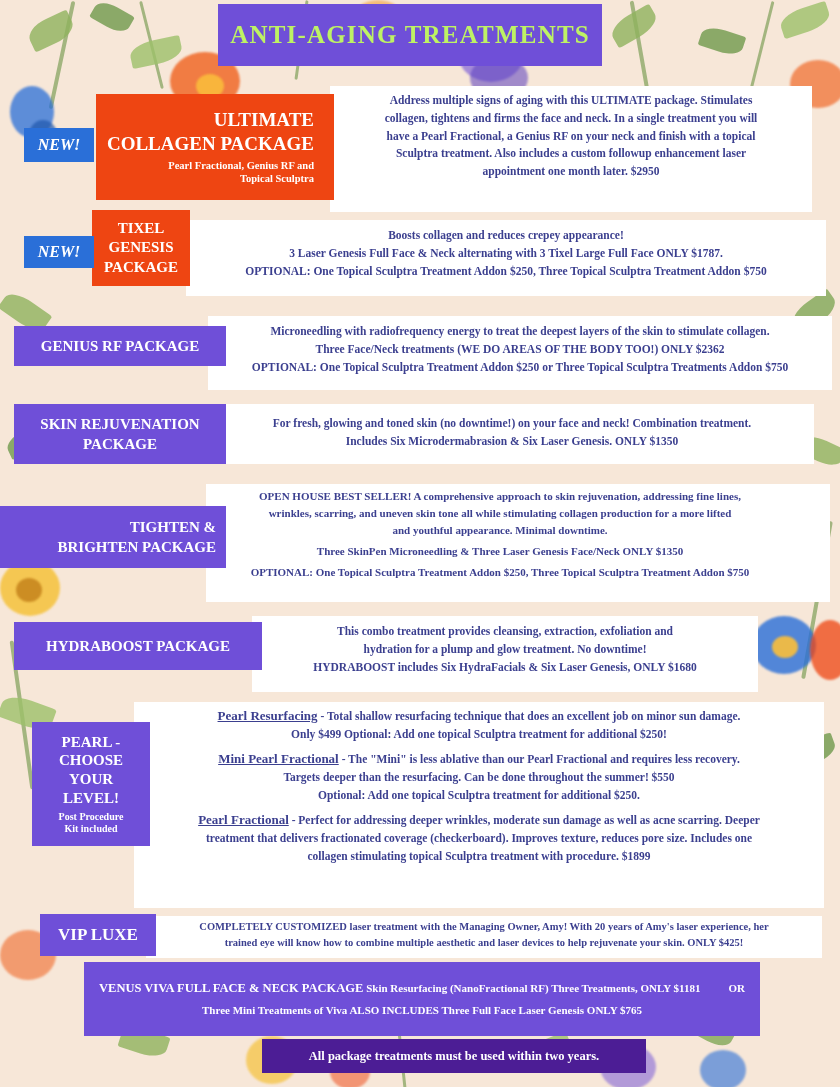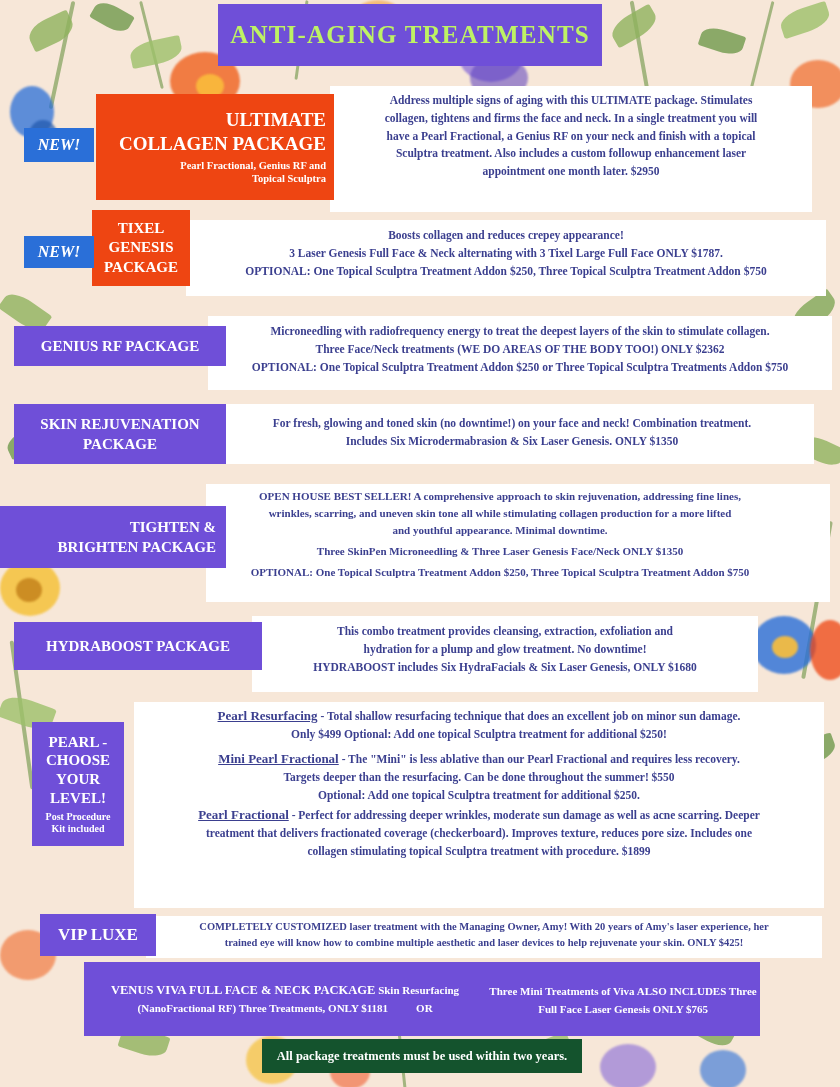--- a/index.html
+++ b/index.html
@@ -58,22 +58,22 @@
     font-weight:bold;
     font-size:25px;
     letter-spacing:1.2px;
   }
 
   .line { display:block; line-height:1.55; }
   .u { text-decoration: underline; }
 
   .footer-note {
     position:absolute;
-    left:262px; top:1039px; width:320px; height:34px;
-    background:#14532d; color:#fff;
+    left:262px; top:1039px; width:384px; height:34px;
+    background:#4c1d95; color:#fff;
     display:flex; align-items:center; justify-content:center;
     font-family:"Liberation Serif", serif;
     font-weight:bold; font-size:12.5px;
   }
 </style>
 </head>
 <body>
 
 <div id="bg">
 
@@ -129,21 +129,21 @@
 
   <div class="band" style="left:330px; top:86px; width:482px; height:126px;"></div>
   <div class="textblock" style="position:absolute; left:334px; top:92px; width:474px; font-size:11.5px;">
     <span class="line">Address multiple signs of aging with this ULTIMATE  package.  Stimulates</span>
     <span class="line">collagen, tightens and firms the face and neck.   In a single treatment you will</span>
     <span class="line">have a Pearl Fractional, a Genius RF on your neck and finish with a topical</span>
     <span class="line">Sculptra treatment.  Also includes a custom followup enhancement laser</span>
     <span class="line">appointment one month later.  $2950</span>
   </div>
 
-  <div class="tag orange" style="left:96px; top:94px; width:238px; height:106px; flex-direction:column; justify-content:center; align-items:flex-end; padding-right:8px;">
+  <div class="tag orange" style="left:96px; top:94px; width:238px; height:106px; flex-direction:column; justify-content:center; align-items:flex-end; padding-right:20px;">
     <span style="font-size:19px; line-height:1.25;">ULTIMATE</span>
     <span style="font-size:19px; line-height:1.25;">COLLAGEN PACKAGE</span>
     <span style="font-size:10.5px; line-height:1.3; text-align:right; display:block; width:170px; margin-top:3px;">Pearl Fractional, Genius RF and Topical Sculptra</span>
   </div>
 
   <div class="tag blue" style="left:24px; top:128px; width:70px; height:34px; font-size:16px; font-style:italic;">
     <span>NEW!</span>
   </div>
 
   <div class="band" style="left:186px; top:220px; width:640px; height:76px;"></div>
@@ -217,47 +217,47 @@
       <span class="u" style="font-size:13px;">Pearl Resurfacing</span><span> - Total shallow resurfacing technique that does an excellent job on minor sun damage.</span>
     </span>
     <span class="line">Only $499   Optional: Add one topical Sculptra treatment for additional $250!</span>
 
     <span class="line" style="margin-top:5px;">
       <span class="u" style="font-size:13px;">Mini Pearl Fractional</span><span> - The "Mini" is less ablative than our Pearl Fractional and requires less recovery.</span>
     </span>
     <span class="line">Targets deeper than the resurfacing.   Can be done throughout the summer!  $550</span>
     <span class="line">Optional: Add one topical Sculptra treatment for additional $250.</span>
 
-    <span class="line" style="">
+    <span class="line" style="margin-top:5px;">
       <span class="u" style="font-size:13px;">Pearl Fractional</span><span> -  Perfect for addressing deeper wrinkles, moderate sun damage as well as acne scarring.  Deeper</span>
     </span>
     <span class="line">treatment that delivers fractionated coverage (checkerboard).  Improves texture, reduces pore size.  Includes one</span>
     <span class="line">collagen stimulating topical Sculptra treatment with procedure.  $1899</span>
   </div>
 
-  <div class="tag purple" style="left:32px; top:722px; width:92px; height:124px; flex-direction:column; font-size:15px; line-height:1.25;">
+  <div class="tag purple" style="left:32px; top:722px; width:118px; height:124px; flex-direction:column; font-size:15px; line-height:1.25;">
     <span>PEARL -</span>
     <span>CHOOSE</span>
     <span>YOUR</span>
     <span>LEVEL!</span>
     <span style="font-size:10px; margin-top:3px;">Post Procedure</span>
     <span style="font-size:10px;">Kit included</span>
   </div>
 
   <div class="band" style="left:146px; top:916px; width:676px; height:42px;"></div>
   <div class="textblock" style="position:absolute; left:150px; top:919px; width:668px; font-size:10.5px;">
     <span class="line">COMPLETELY CUSTOMIZED laser treatment with the Managing Owner, Amy!  With 20 years of Amy's laser experience, her</span>
     <span class="line">trained eye will know how to combine multiple aesthetic and laser devices to help rejuvenate your skin.    ONLY $425!</span>
   </div>
 
   <div class="tag purple" style="left:40px; top:914px; width:116px; height:42px; font-size:17px;">
     <span>VIP LUXE</span>
   </div>
 
-  <div class="tag purple" style="left:84px; top:962px; width:676px; height:74px; flex-direction:row; justify-content:center;">
+  <div class="tag purple" style="left:84px; top:962px; width:676px; height:74px; flex-direction:column; justify-content:center;">
     <span class="line" style="font-size:11px; color:#fff;">
       <span style="font-size:12.5px;">VENUS VIVA FULL FACE &amp; NECK PACKAGE</span><span> Skin Resurfacing (NanoFractional RF)  Three Treatments, ONLY $1181</span><span style="display:inline-block; width:28px;"></span><span>OR</span>
     </span>
     <span class="line" style="font-size:11px; color:#fff; margin-top:3px;">Three Mini Treatments of Viva ALSO INCLUDES Three Full Face Laser Genesis   ONLY $765</span>
   </div>
 
   <div class="footer-note">All package treatments must be used within two years.</div>
 
 </div>
 

